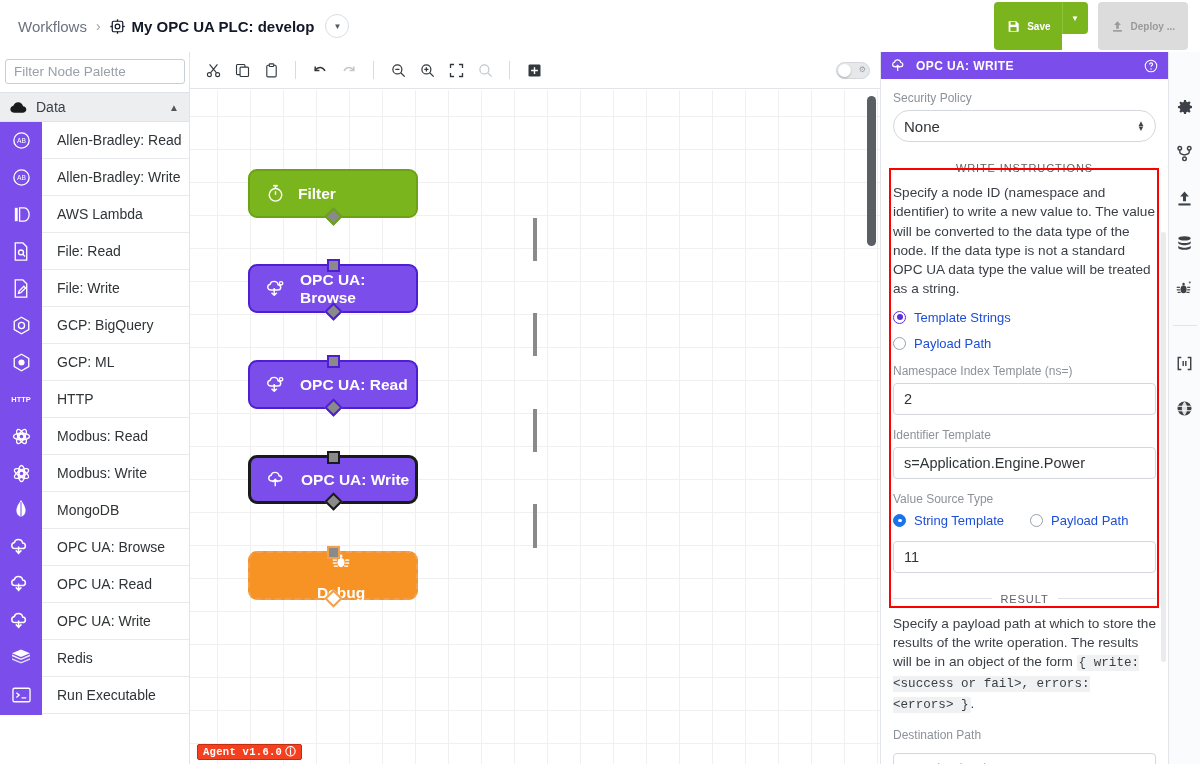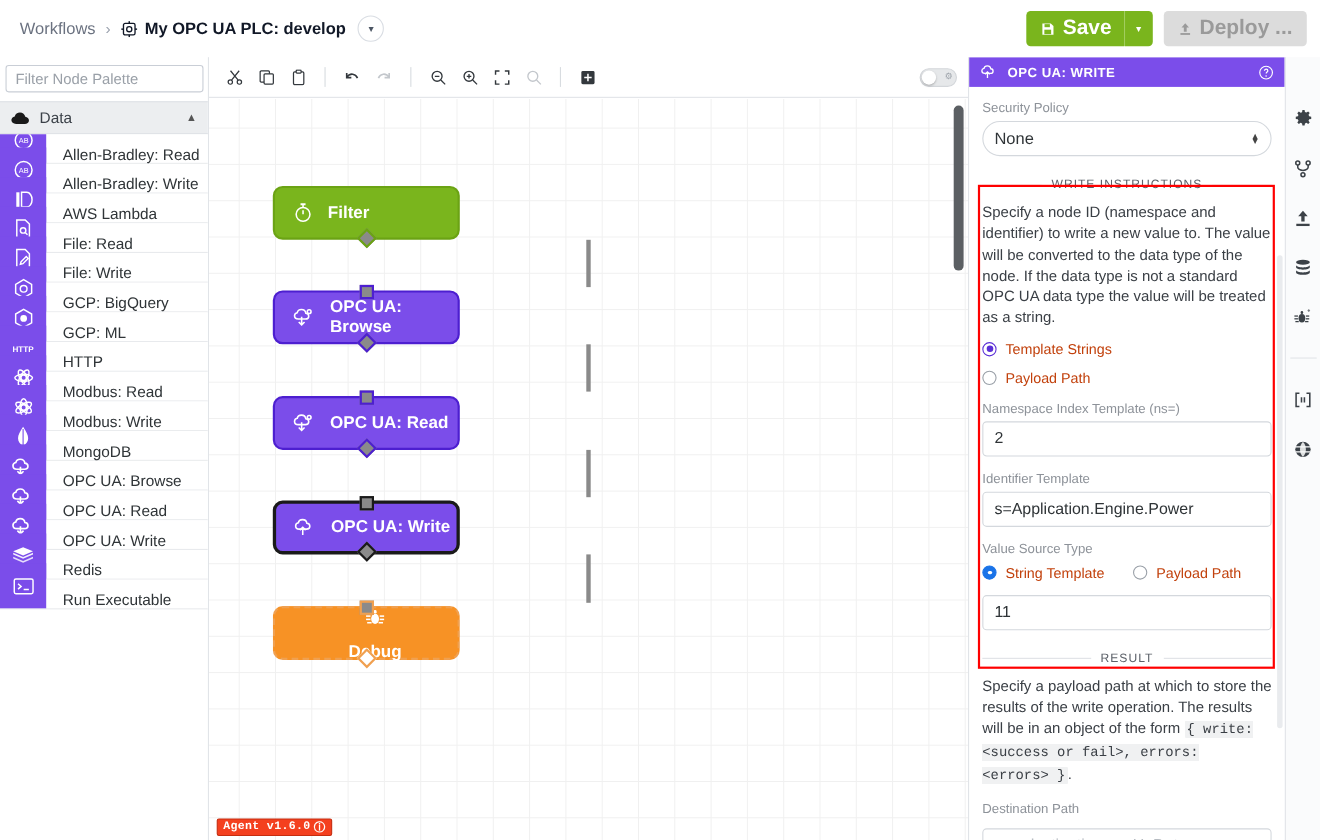--- a/index.html
+++ b/index.html
@@ -24,22 +24,22 @@
   .crumb-title { font-size: 15px; color: #111827; font-weight: 700; }
   .crumb-wrap { display: flex; align-items: center; }
   .crumb-caret {
     width: 24px; height: 24px; border-radius: 50%;
     border: 1px solid #d9dde3; margin-left: 11px;
     display: flex; align-items: center; justify-content: center;
     font-size: 8px; color: #4b5563; background: #fff;
   }
   .topbar-right { margin-left: auto; display: flex; align-items: center; gap: 10px; }
   .btn {
-    height: 32px; border-radius: 4px; display: flex; align-items: center;
-    font-size: 19px; font-weight: 700; padding: 0 13px; gap: 7px;
+    height: 48px; border-radius: 4px; display: flex; align-items: center;
+    font-size: 10px; font-weight: 700; padding: 0 13px; gap: 7px;
     border: none; cursor: pointer;
   }
   .btn-save { background: #7ab51d; color: #fff; border-radius: 4px 0 0 4px; padding-right: 11px;}
   .btn-save-caret {
     background: #7ab51d; color: #fff; width: 26px; height: 32px;
     border-radius: 0 4px 4px 0; display: flex; align-items: center; justify-content: center;
     font-size: 8px; border-left: 1px solid #8cc33a; cursor: pointer;
   }
   .savegroup { display: flex; }
   .btn-deploy { background: #dcdcdc; color: #9a9a9a; cursor: default; }
@@ -58,21 +58,21 @@
   .filter-input::placeholder { color: #9aa0a8; }
   .cat-header {
     height: 30px; background: #eceef0; border-top: 1px solid #dfe2e6;
     border-bottom: 1px solid #dfe2e6;
     display: flex; align-items: center; padding: 0 10px 0 10px; gap: 9px;
   }
   .cat-title { font-size: 14px; color: #3b4148; }
   .cat-chevron { margin-left: auto; font-size: 10px; color: #555; }
   .palette-list { height: 645px; overflow: hidden; }
   .pal-item {
-    height: 27px; display: flex; align-items: flex-end;
+    height: 37px; display: flex; align-items: center;
     border-bottom: 1px solid #e8eaed; background: #fff; cursor: pointer;
   }
   .pal-icon {
     width: 42px; height: 40.6px; background: #7b4dea;
     display: flex; align-items: center; justify-content: center; flex: none;
   }
   .pal-label { font-size: 14px; color: #2f3437; padding-left: 15px; }
 
   
   .canvas-area {
@@ -189,21 +189,21 @@
   .radio.on-purple { border: 1px solid #5b2fd6; }
   .radio.on-purple::after {
     content: ""; position: absolute; left: 2.5px; top: 2.5px;
     width: 6px; height: 6px; border-radius: 50%; background: #5b2fd6;
   }
   .radio.on-blue { border: 1px solid #1a73e8; background: #1a73e8; }
   .radio.on-blue::after {
     content: ""; position: absolute; left: 4px; top: 4px;
     width: 3.5px; height: 3.5px; border-radius: 50%; background: #fff;
   }
-  .radio-label { font-size: 13px; color: #c2410c; }
+  .radio-label { font-size: 13px; color: #1d4ed8; }
   .text-input {
     width: 100%; height: 32px; border: 1px solid #d4d8dd; border-radius: 4px;
     padding: 0 10px; font-size: 14.5px; color: #2f3437;
     font-family: "Liberation Sans", sans-serif; outline: none; background: #fff;
   }
   .text-input::placeholder { color: #b6bbc1; }
   .mt13 { margin-top: 13px; }
   .mt6 { margin-top: 6px; }
   .red-box {
     position: absolute; left: 889px; top: 168px; width: 270px; height: 440px;

